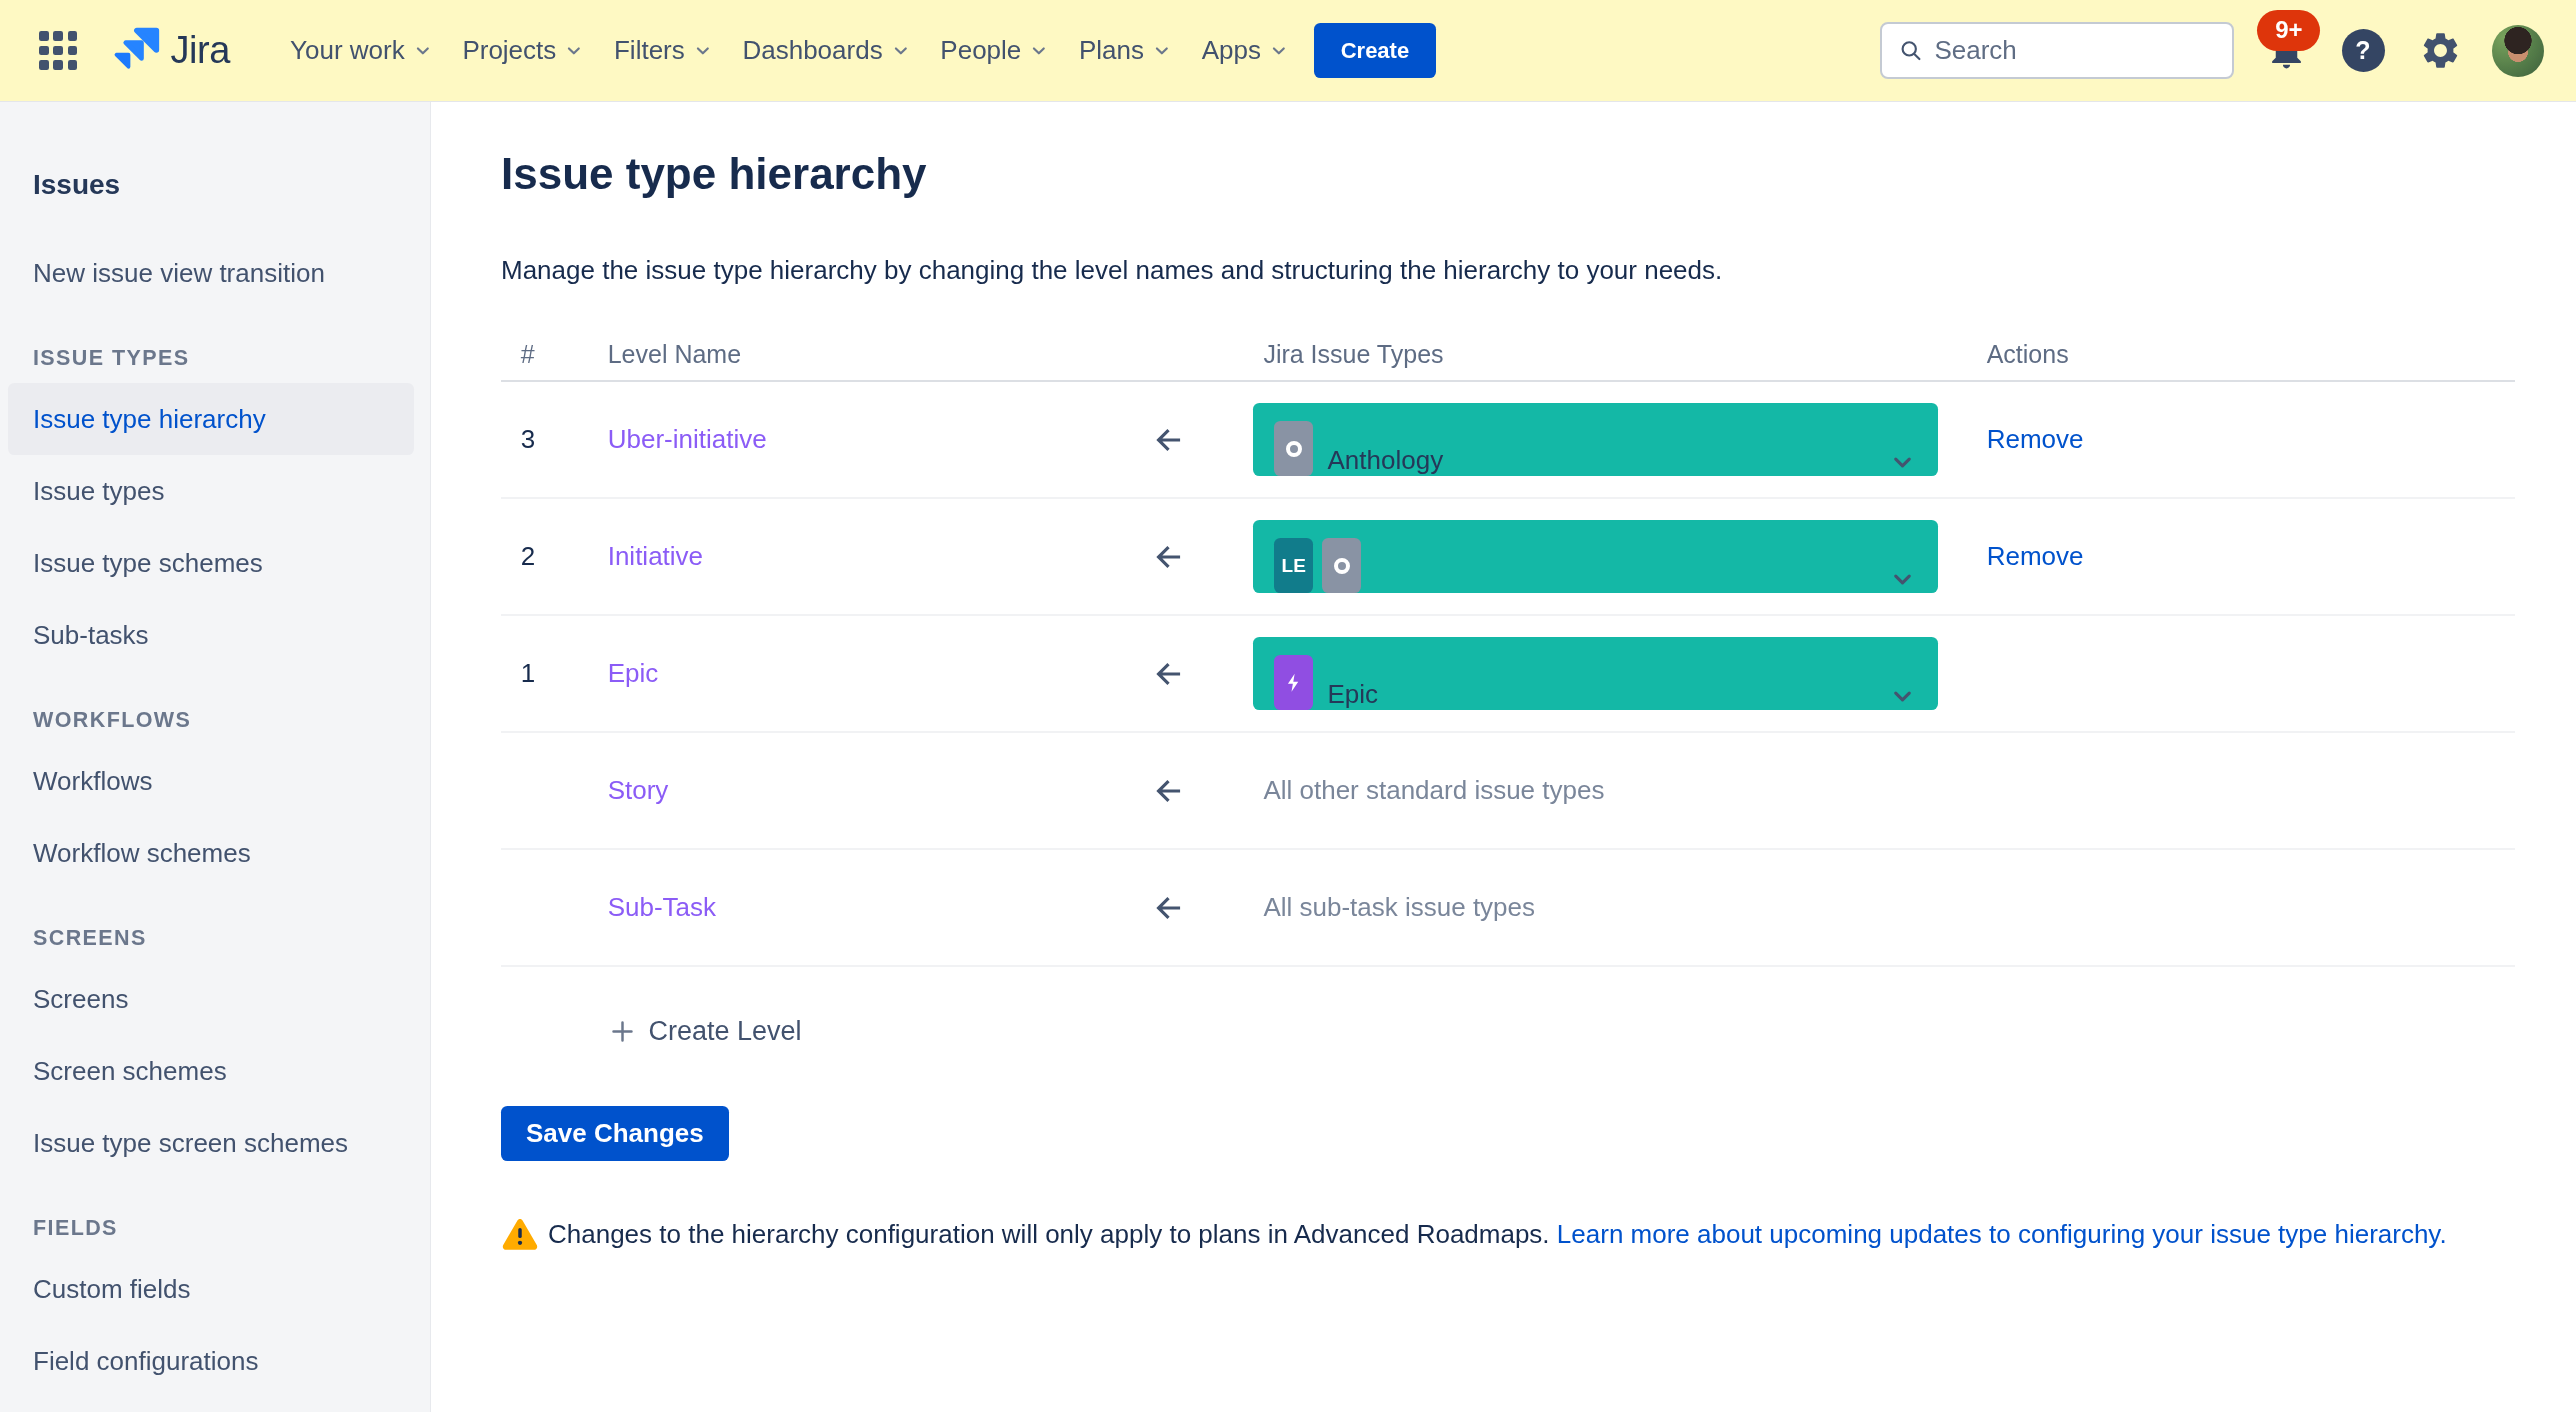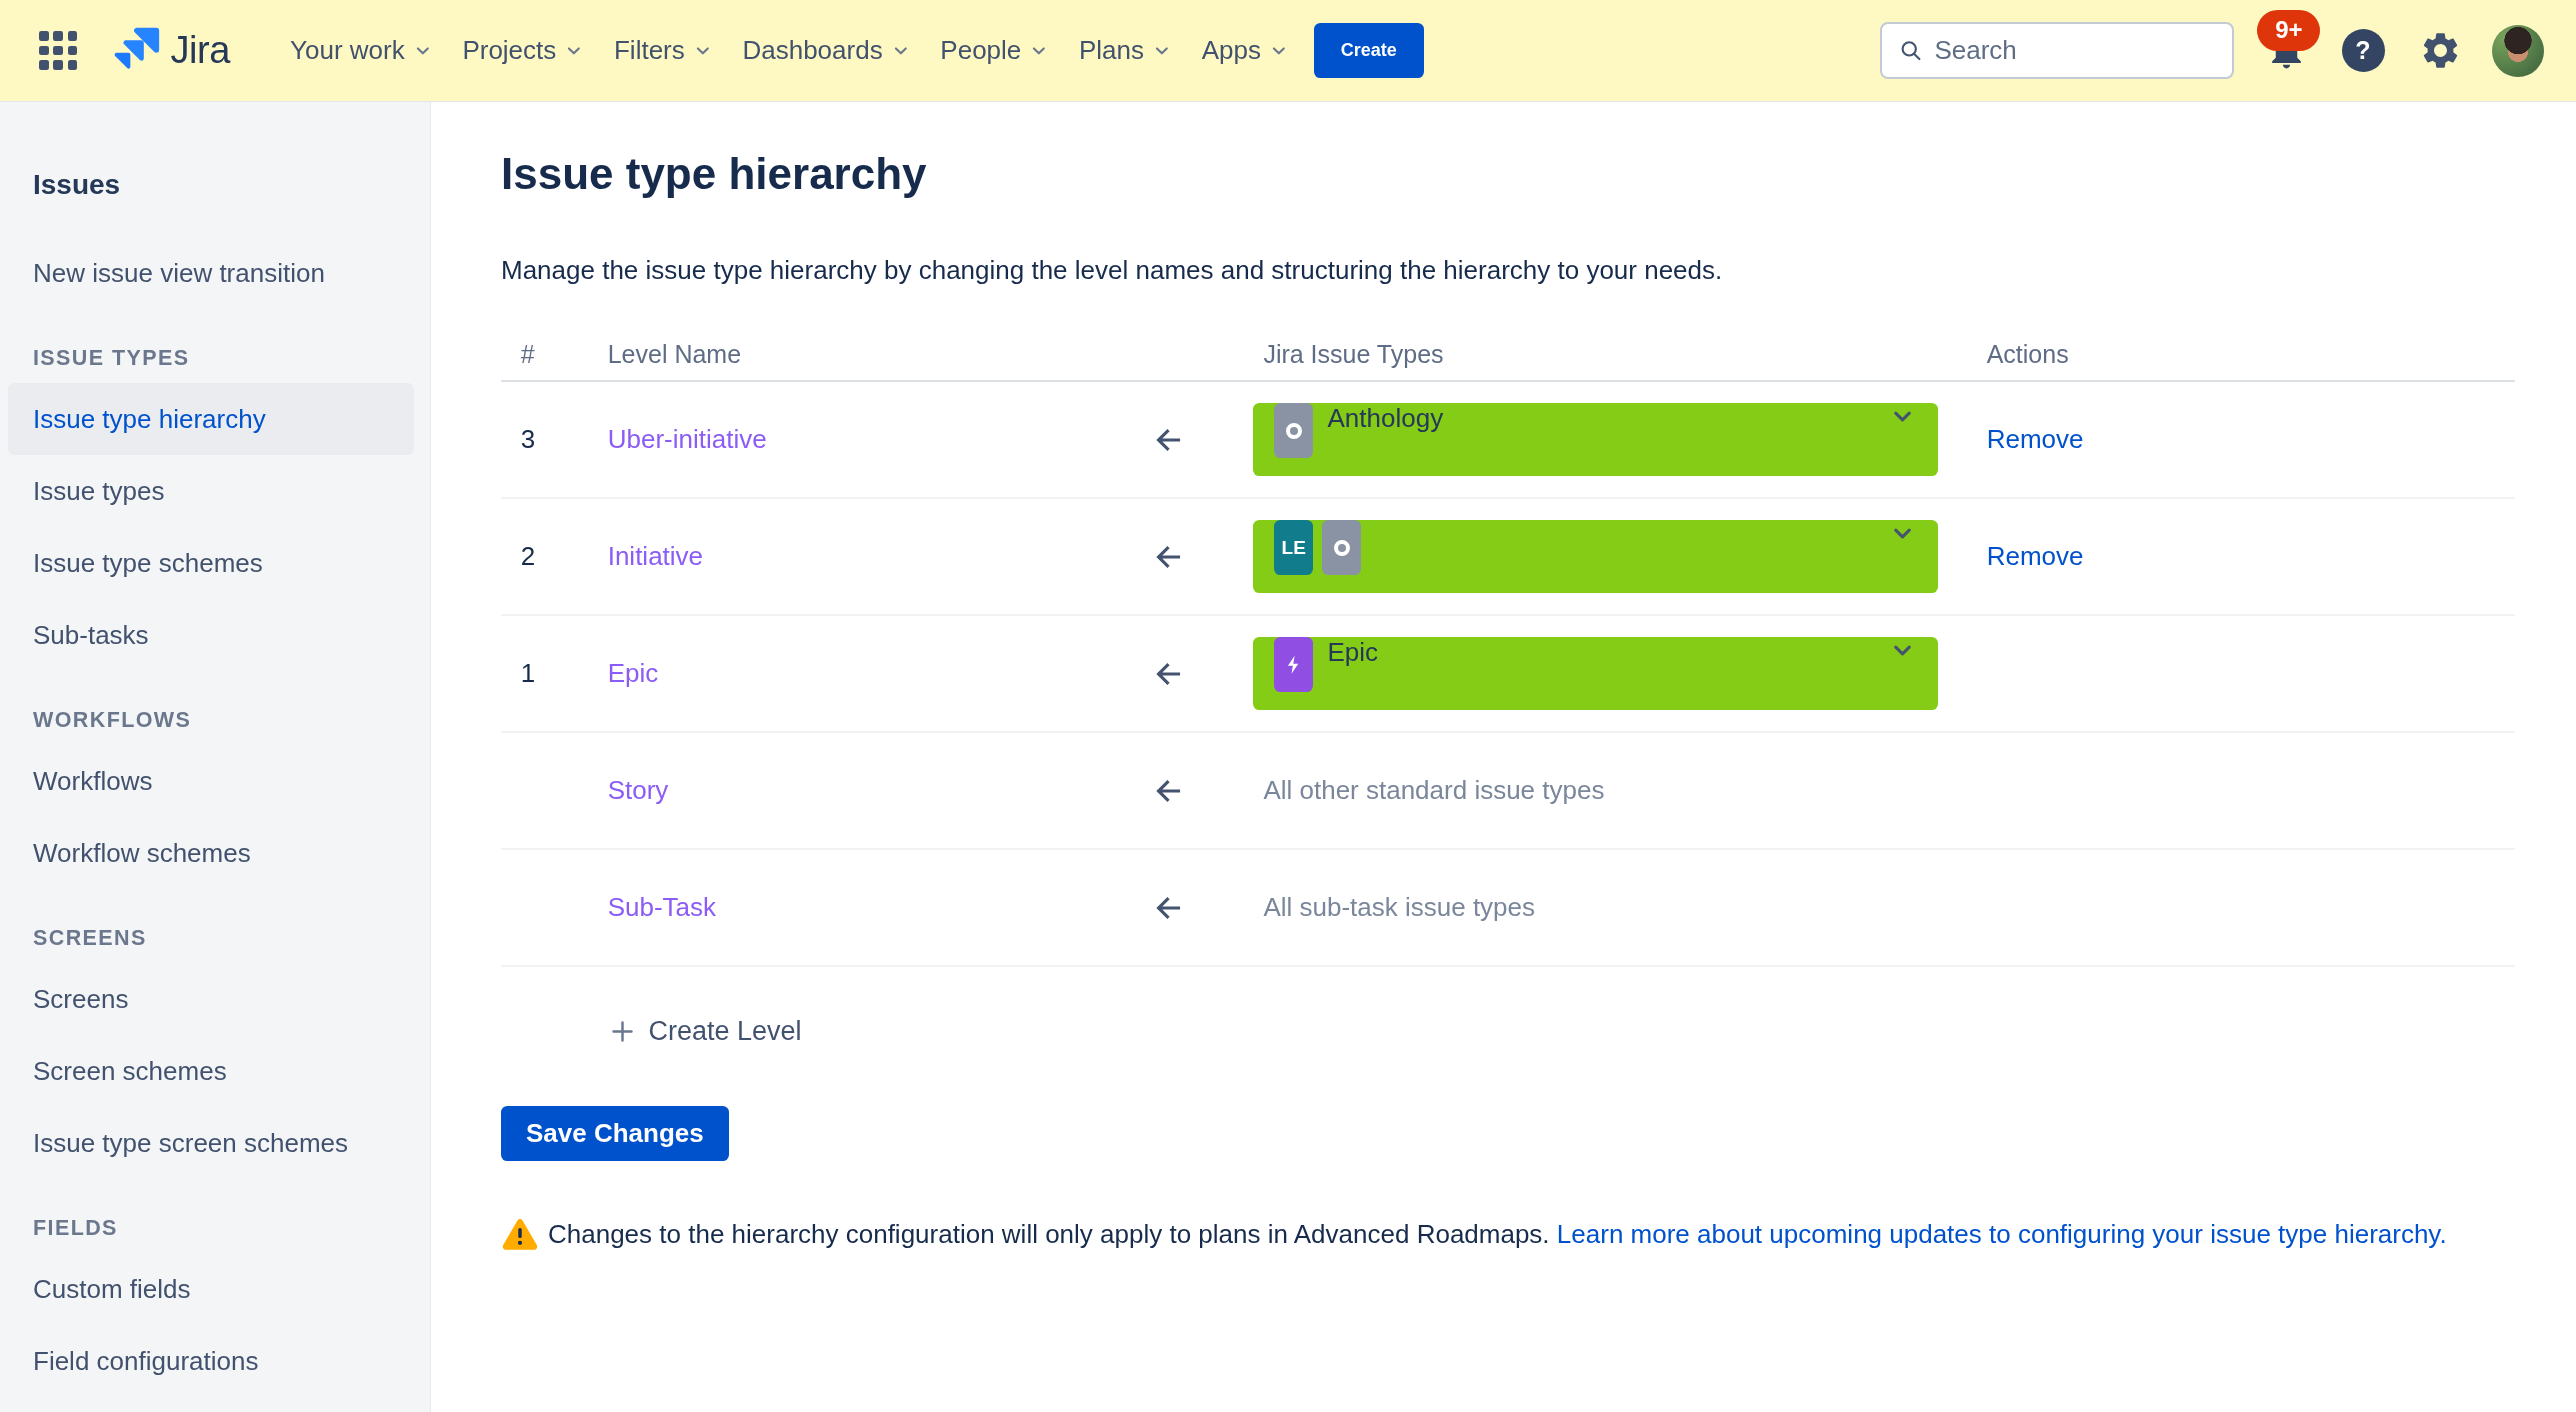--- a/index.html
+++ b/index.html
@@ -12,21 +12,21 @@
             padding:0 32px 0 39px; z-index:20; }
   .appswitcher { display:grid; grid-template-columns:repeat(3,9.8px); grid-template-rows:repeat(3,9.8px);
                  gap:4.5px; cursor:pointer; }
   .appswitcher span { width:9.8px; height:9.8px; background:#42526E; border-radius:2.2px; }
   .logo { display:flex; align-items:center; margin-left:32px; cursor:pointer; }
   .logo-text { font-size:38px; font-weight:500; color:#253858; margin-left:9px; letter-spacing:-0.4px; }
   .navmenu { display:flex; align-items:center; margin-left:60px; gap:30px; }
   .navitem { display:flex; align-items:center; gap:8px; font-size:26px; color:#42526E; cursor:pointer; }
   .chev { width:19.7px; height:19.7px; }
   .create-btn { margin-left:25px; height:55px; padding:0 27px; background:#0052CC; color:#fff;
-                font-size:18px; font-weight:600; border:none; border-radius:6.3px; cursor:pointer;
+                font-size:22px; font-weight:600; border:none; border-radius:6.3px; cursor:pointer;
                 font-family:"Liberation Sans", sans-serif; }
   .nav-right { margin-left:auto; display:flex; align-items:center; gap:27px; }
   .searchbox { width:354px; height:57px; border:2.7px solid #C4CAD3; border-radius:8px; display:flex;
                align-items:center; padding:0 16px; background:#fff; }
   .searchbox input { border:none; outline:none; font-size:26px; color:#42526E; width:100%;
                      margin-left:10.7px; font-family:"Liberation Sans", sans-serif; }
   .searchbox input::placeholder { color:#44546F; opacity:.85; }
   .icon-btn { position:relative; width:50px; height:50px; display:flex; align-items:center;
               justify-content:center; cursor:pointer; }
   .notif-badge { position:absolute; top:-16px; left:-3.6px; min-width:63px; height:41px; background:#DE350B;
@@ -61,21 +61,21 @@
 
   .hier-table { margin-top:42px; width:2014px; }
   .trow { display:grid; grid-template-columns:87px 537px 72px 36px 685px 49px 1fr;
           padding-left:19.7px; align-items:center; }
   .thead { height:54px; border-bottom:2.7px solid #DCDFE4; font-size:25px; font-weight:500; color:#5E6C84; }
   .thead .col-types { padding-left:10.7px; }
   .tbody .trow { height:117px; border-bottom:2.7px solid #F1F2F4; font-size:26px; }
   .row-num { color:#172B4D; }
   .level-name { color:#8b5cf6; }
   .arrow-cell { justify-self:start; padding-left:5.4px; display:flex; align-items:center; }
-  .select { height:73px; background:#84cc16; border-radius:6.3px; display:flex; align-items:flex-start;
+  .select { height:73px; background:#14b8a6; border-radius:6.3px; display:flex; align-items:flex-end;
             padding:0 21.5px; cursor:pointer; }
   .select .label { margin-left:14.3px; font-weight:500; color:#253858; }
   .select .spacer { flex:1; }
   .badge { width:39px; height:55px; border-radius:6.3px; display:flex; align-items:center;
            justify-content:center; flex:0 0 auto; }
   .badge + .badge { margin-left:9px; }
   .badge.generic { background:#8993A4; }
   .badge.generic i { width:16px; height:16px; border:4.5px solid #fff; border-radius:50%; display:block; }
   .badge.le { background:#117C8B; color:#fff; font-size:19px; font-weight:700; font-style:normal; }
   .badge.epic { background:#904EE2; }

